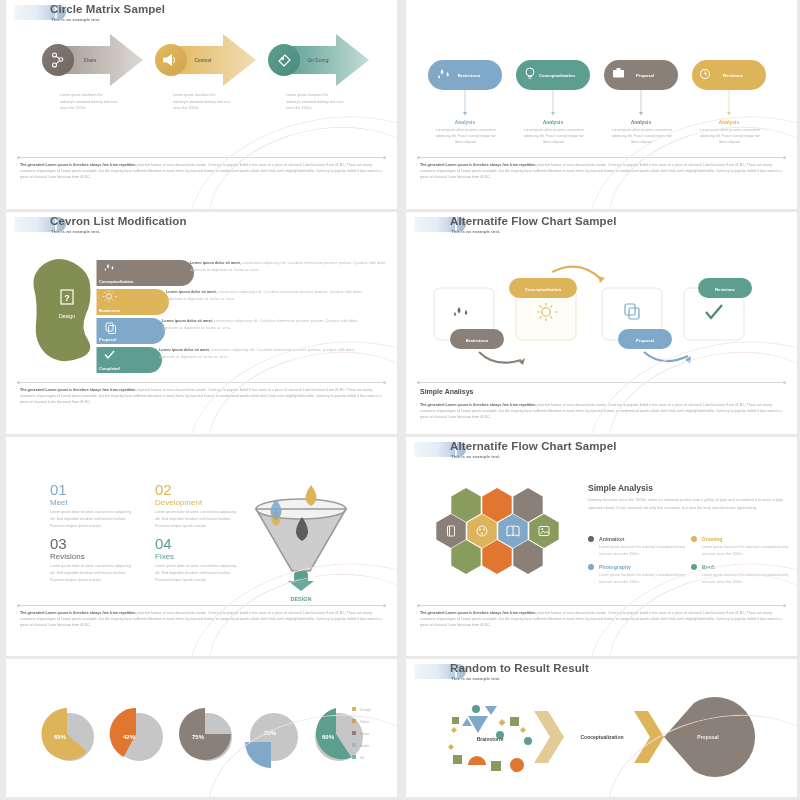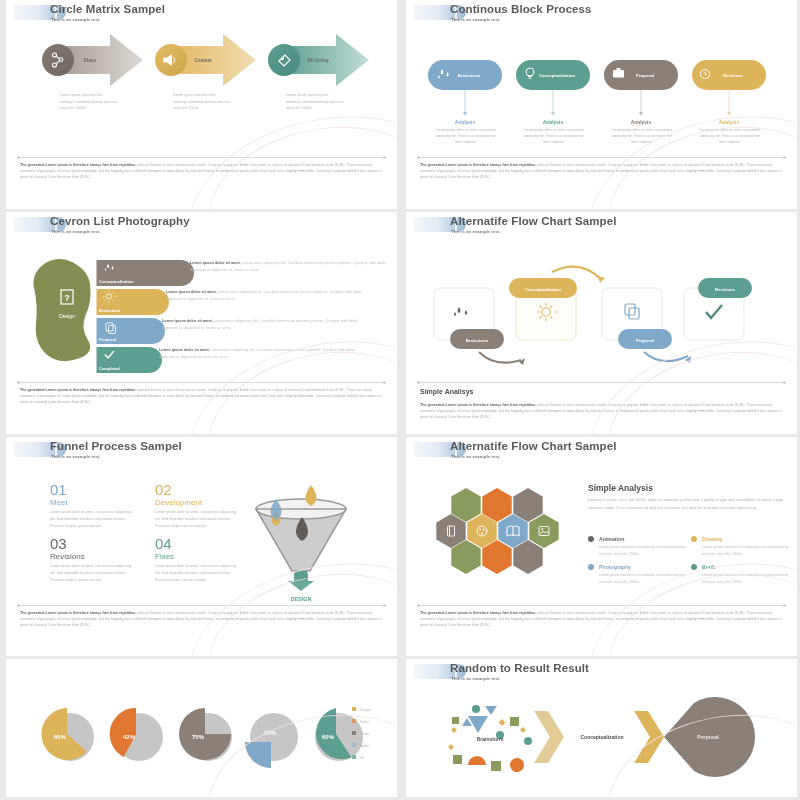--- a/index.html
+++ b/index.html
@@ -146,25 +146,20 @@
       <div class="footrule" style="top:157px"></div>
       <div class="foot" style="top:162px"><b>The generated Lorem ipsum is therefore always free from repetition,</b><span> injected humor, or non-characteristic words. Contrary to popular belief it has roots in a piece of classical Latin literature from 45 BC. There are many variations of passages of Lorem ipsum available, but the majority have suffered alteration in some form, by injected humor, or randomized words which don't look even slightly believable. Contrary to popular belief it has roots in a piece of classical Latin literature from 45 BC.</span></div>
       <div class="swoosh"></div>
       <div class="swoosh2"></div>
     </div>
   </div>
 
   <div class="slide">
     <div class="edge"></div>
     <div class="slide-inner">
-      <div class="hdr">
-        <div class="hdr-bar"></div>
-        <div class="title">Continous Block Process</div>
-        <div class="subtitle">This is an example text.</div>
-      </div>
       <svg width="394" height="130" viewBox="0 0 394 130" style="position:absolute;left:0;top:28px">
         <g>
           <rect x="22" y="32" width="74" height="30" rx="15" fill="#7fa8c9"></rect>
           <g fill="#fff">
             <path d="M36 41 q2.6 3.6 0 5.4 q-2.6-1.8 0-5.4Z"></path>
               <path d="M41.6 44 q2.2 3 0 4.6 q-2.2-1.6 0-4.6Z"></path>
               <path d="M33 47 q1.8 2.4 0 3.7 q-1.8-1.3 0-3.7Z"></path>
           </g>
           <text x="63" y="49" class="lbl" text-anchor="middle">Brainstorm</text>
           <line x1="59" y1="62" x2="59" y2="86" stroke="#9dbdd6" stroke-width=".7"></line>
@@ -214,21 +209,21 @@
       <div class="swoosh"></div>
       <div class="swoosh2"></div>
     </div>
   </div>
 
   <div class="slide">
     <div class="edge"></div>
     <div class="slide-inner">
       <div class="hdr">
         <div class="hdr-bar"></div>
-        <div class="title">Cevron List Photography</div>
+        <div class="title">Cevron List Modification</div>
         <div class="subtitle">This is an example text.</div>
       </div>
       <svg width="394" height="145" viewBox="0 0 394 145" style="position:absolute;left:0;top:30px">
         <path d="M38 22 q14-9 28-2 q16 8 18 22 q2 18-4 30 q-6 14 2 26 q7 12-8 18 q-20 8-34-4 q-12-12-10-30 q2-20-2-36 q-3-14 10-24Z" fill="#838f52"></path>
         <rect x="55" y="48" width="12" height="14" fill="none" stroke="#fff" stroke-width="1.2"></rect>
         <text x="61" y="59" text-anchor="middle" style="font-size:9px;font-weight:bold;fill:#fff">?</text>
         <text x="61" y="76" text-anchor="middle" style="font-size:5.2px;fill:#fff">Design</text>
 
         <g>
           <path d="M88 18 H175 a13 13 0 0 1 0 26 H88 Z" fill="#8b8078"></path>
@@ -334,25 +329,20 @@
       <div style="position:absolute;left:14px;top:176px;font-size:7px;font-weight:bold;color:#4b4d50">Simple Analisys</div>
       <div class="foot" style="top:190px"><b>The generated Lorem ipsum is therefore always free from repetition,</b><span> injected humor, or non-characteristic words. Contrary to popular belief it has roots in a piece of classical Latin literature from 45 BC. There are many variations of passages of Lorem ipsum available, but the majority have suffered alteration in some form, by injected humor, or randomized words which don't look even slightly believable. Contrary to popular belief it has roots in a piece of classical Latin literature from 45 BC.</span></div>
       <div class="swoosh"></div>
       <div class="swoosh2"></div>
     </div>
   </div>
 
   <div class="slide">
     <div class="edge"></div>
     <div class="slide-inner">
-      <div class="hdr">
-        <div class="hdr-bar"></div>
-        <div class="title">Funnel Process Sampel</div>
-        <div class="subtitle">This is an example text.</div>
-      </div>
       <svg width="394" height="150" viewBox="0 0 394 150" style="position:absolute;left:0;top:30px">
 
         <g>
           <text x="44" y="28" style="font-size:15px;fill:#7fa8c9">01</text>
           <text x="44" y="38" style="font-size:8px;fill:#7fa8c9">Meet</text>
           <foreignObject x="44" y="42" width="86" height="34"><div xmlns="http://www.w3.org/1999/xhtml" style="font:3.6px 'Liberation Sans',sans-serif;line-height:1.9;color:#b2b2b2">Lorem ipsum dolor sit amet, consectetur adipiscing elit. Sed imperdiet tincidunt velit laoreet facilisis. Praesent tempus ipsum suscipit</div></foreignObject>
         </g>
         <g>
           <text x="149" y="28" style="font-size:15px;fill:#ddb45a">02</text>
           <text x="149" y="38" style="font-size:8px;fill:#ddb45a">Development</text>

